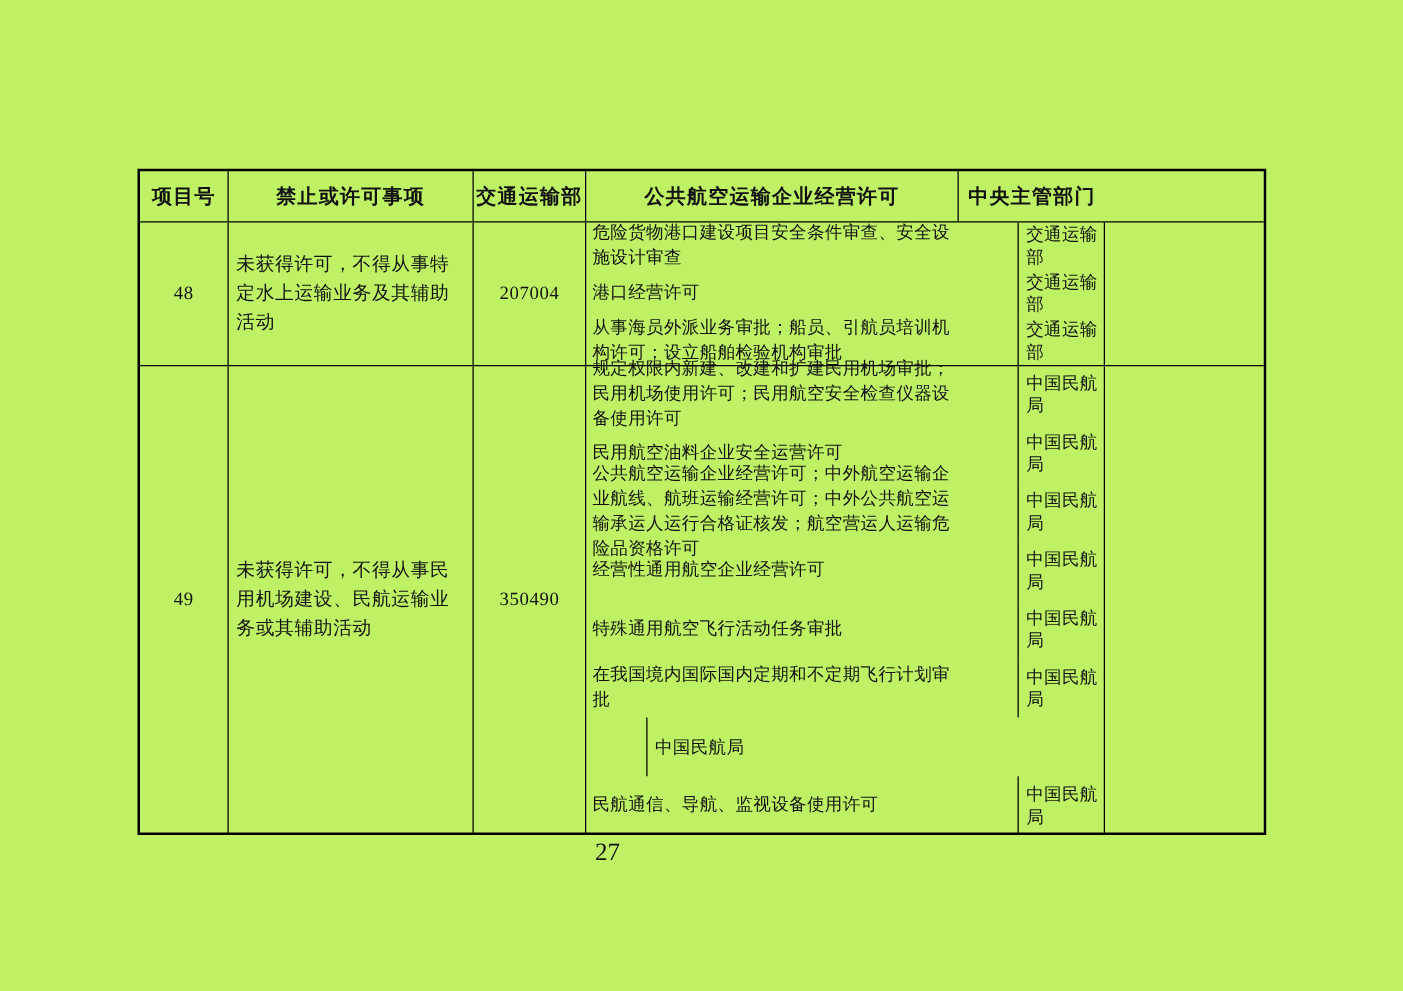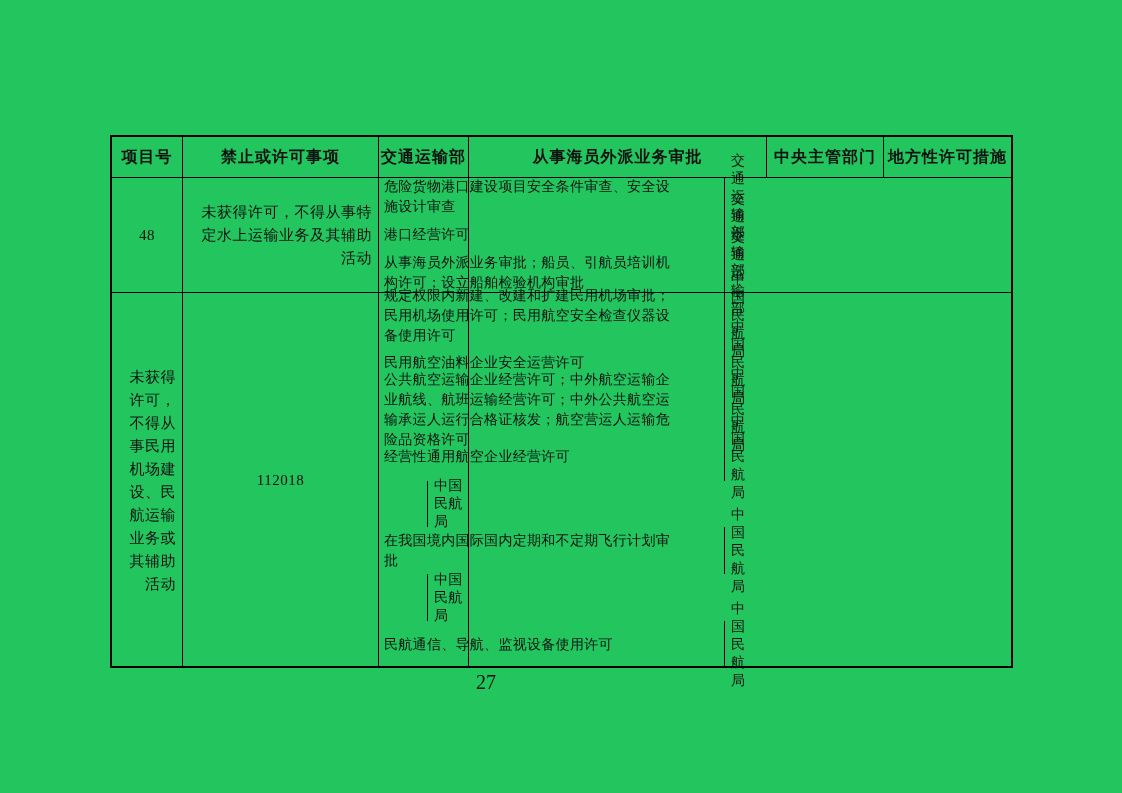--- a/index.html
+++ b/index.html
@@ -6,21 +6,21 @@
     margin: 0;
     padding: 0;
     background: #ffffff;
     font-family: "Liberation Serif", "DejaVu Serif", serif;
     color: #111111;
   }
   .page {
     position: relative;
     width: 1122px;
     height: 793px;
-    background: #22c55e;
+    background: #bef264;
     overflow: hidden;
   }
   .doc-table {
     position: absolute;
     left: 110px;
     top: 135px;
     width: 903px;
     height: 533px;
     border: 2px solid #000000;
     box-sizing: border-box;
@@ -54,21 +54,20 @@
     border-bottom: 1px solid #000000;
     box-sizing: border-box;
   }
   .tbody .trow:nth-of-type(1) { height: 115px; }
   .tbody .trow:nth-of-type(2) { height: 375px; border-bottom: none; flex: 1 1 auto; }
   .cell {
     border-right: 1px solid #000000;
     box-sizing: border-box;
     display: flex;
     align-items: center;
-    text-align: right;
   }
   .c-num, .c-code {
     justify-content: center;
     font-size: 15px;
     letter-spacing: 0.5px;
   }
   .c-item {
     font-size: 15px;
     line-height: 23px;
     letter-spacing: 0.5px;
@@ -122,51 +121,52 @@
 <body>
 
 <div class="page">
 
   <div class="doc-table">
 
     <div class="thead">
       <div class="th">项目号</div>
       <div class="th">禁止或许可事项</div>
       <div class="th">交通运输部</div>
-      <div class="th">从事海员外派业务审批</div>
+      <div class="th">公共航空运输企业经营许可</div>
       <div class="th">中央主管部门</div>
-      <div class="th">地方性许可措施</div>
     </div>
 
     <div class="tbody">
   <div class="trow">
     <div class="cell c-num">48</div>
     <div class="cell c-item">未获得许可，不得从事特定水上运输业务及其辅助活动</div>
+    <div class="cell c-code">207004</div>
     <div class="c-measures">
   <div class="sub">
     <div class="sub-desc">危险货物港口建设项目安全条件审查、安全设施设计审查</div>
     <div class="sub-dept">交通运输部</div>
   </div>
 
   <div class="sub">
     <div class="sub-desc">港口经营许可</div>
     <div class="sub-dept">交通运输部</div>
   </div>
 
   <div class="sub">
     <div class="sub-desc">从事海员外派业务审批；船员、引航员培训机构许可；设立船舶检验机构审批</div>
     <div class="sub-dept">交通运输部</div>
   </div>
 </div>
     <div class="cell c-local"></div>
   </div>
 
   <div class="trow">
+    <div class="cell c-num">49</div>
     <div class="cell c-item">未获得许可，不得从事民用机场建设、民航运输业务或其辅助活动</div>
-    <div class="cell c-code">112018</div>
+    <div class="cell c-code">350490</div>
     <div class="c-measures">
   <div class="sub">
     <div class="sub-desc">规定权限内新建、改建和扩建民用机场审批；民用机场使用许可；民用航空安全检查仪器设备使用许可</div>
     <div class="sub-dept">中国民航局</div>
   </div>
 
   <div class="sub">
     <div class="sub-desc">民用航空油料企业安全运营许可</div>
     <div class="sub-dept">中国民航局</div>
   </div>
@@ -175,20 +175,21 @@
     <div class="sub-desc">公共航空运输企业经营许可；中外航空运输企业航线、航班运输经营许可；中外公共航空运输承运人运行合格证核发；航空营运人运输危险品资格许可</div>
     <div class="sub-dept">中国民航局</div>
   </div>
 
   <div class="sub">
     <div class="sub-desc">经营性通用航空企业经营许可</div>
     <div class="sub-dept">中国民航局</div>
   </div>
 
   <div class="sub">
+    <div class="sub-desc">特殊通用航空飞行活动任务审批</div>
     <div class="sub-dept">中国民航局</div>
   </div>
 
   <div class="sub">
     <div class="sub-desc">在我国境内国际国内定期和不定期飞行计划审批</div>
     <div class="sub-dept">中国民航局</div>
   </div>
 
   <div class="sub">
     <div class="sub-dept">中国民航局</div>

